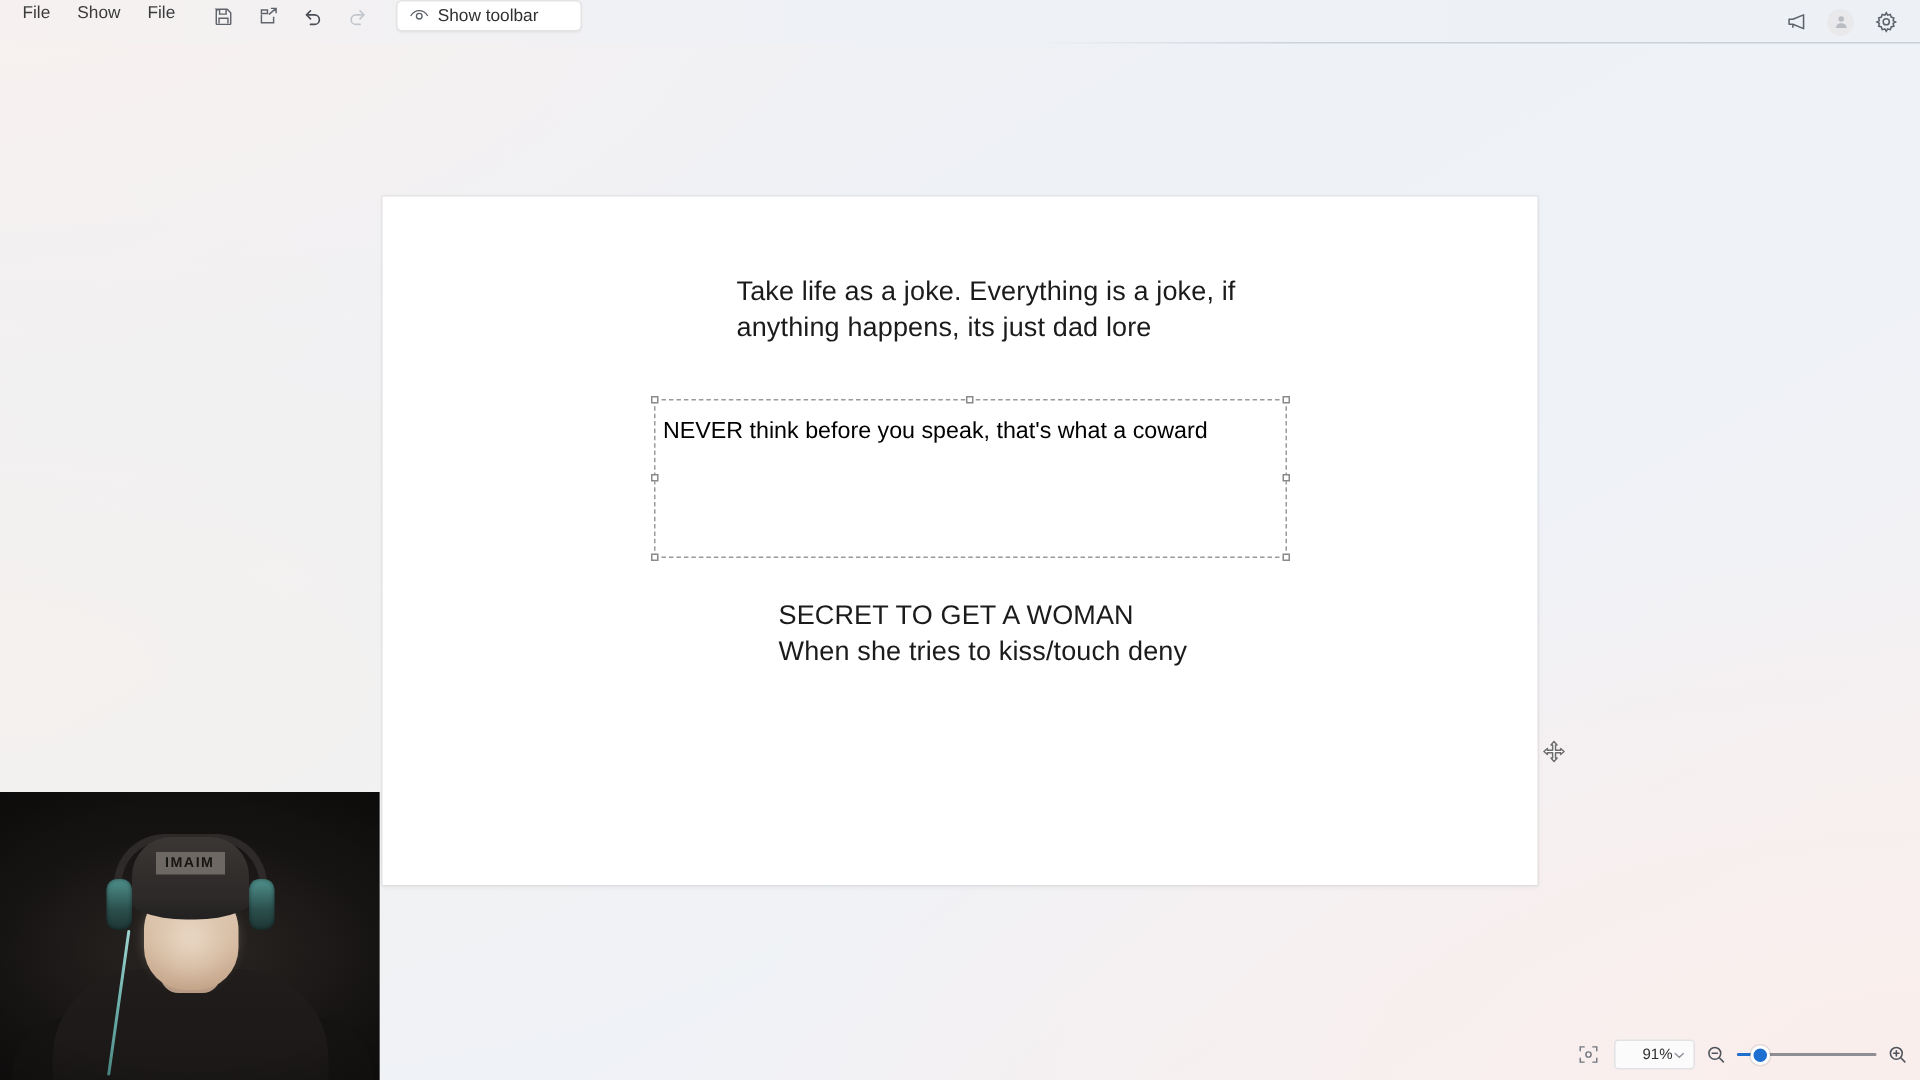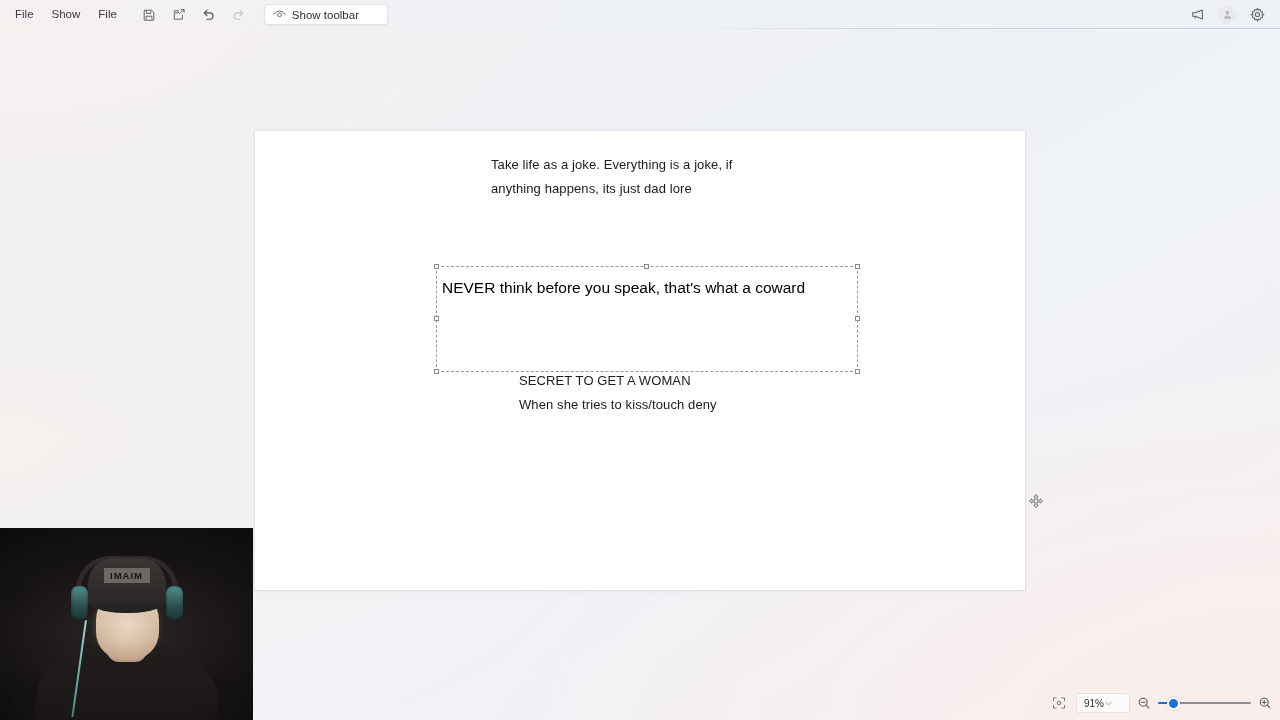--- a/index.html
+++ b/index.html
@@ -23,21 +23,21 @@
       linear-gradient(150deg, #f2f0f1 0%, #eef1f6 38%, #eff2f7 62%, #f6f0ef 100%);
   }
 
   
   #menubar {
     position: absolute;
     top: 0; left: 0;
     width: 1280px;
     height: 29px;
     display: flex;
-    align-items: center;
+    align-items: flex-start;
     background: linear-gradient(90deg, #f6f1f0 0%, #eef1f6 45%, #edf0f5 100%);
   }
   #menubar::after {
     content: "";
     position: absolute;
     left: 690px; right: 0; bottom: 0;
     height: 1px;
     background: linear-gradient(90deg, rgba(205,211,219,0) 0%, #ccd2da 30%, #c9cfd8 100%);
   }
 
@@ -102,24 +102,25 @@
     top: 131px;
     width: 770px;
     height: 459px;
     background: #ffffff;
     box-shadow: 0 0 0 1px rgba(0,0,0,.045), 0 1px 4px rgba(0,0,0,.05);
   }
 
   .slide-text {
     position: absolute;
     color: #1b1b1b;
-    font-size: 13px;
+    font-size: 18px;
     line-height: 24px;
     white-space: pre-line;
     letter-spacing: .1px;
+    margin-top: 29px;
   }
 
   #text-block-1 { left: 236px; top: 22px; }
   #text-block-3 { left: 264px; top: 238px; }
 
   
   #textbox-selected {
     position: absolute;
     left: 181px;
     top: 135px;
@@ -298,21 +299,21 @@
     align-items: center;
     gap: 7px;
   }
   #fit-btn {
     width: 20px; height: 20px;
     display: flex; align-items: center; justify-content: center;
   }
   #zoom-select {
     display: flex;
     align-items: center;
-    justify-content: flex-start;
+    justify-content: flex-end;
     width: 54px;
     height: 20px;
     padding: 0 5px 0 7px;
     background: #fbfbfc;
     border: 1px solid #e2e2e6;
     border-radius: 3px;
     font-size: 10px;
     color: #2f2f2f;
   }
   #zoom-slider {

